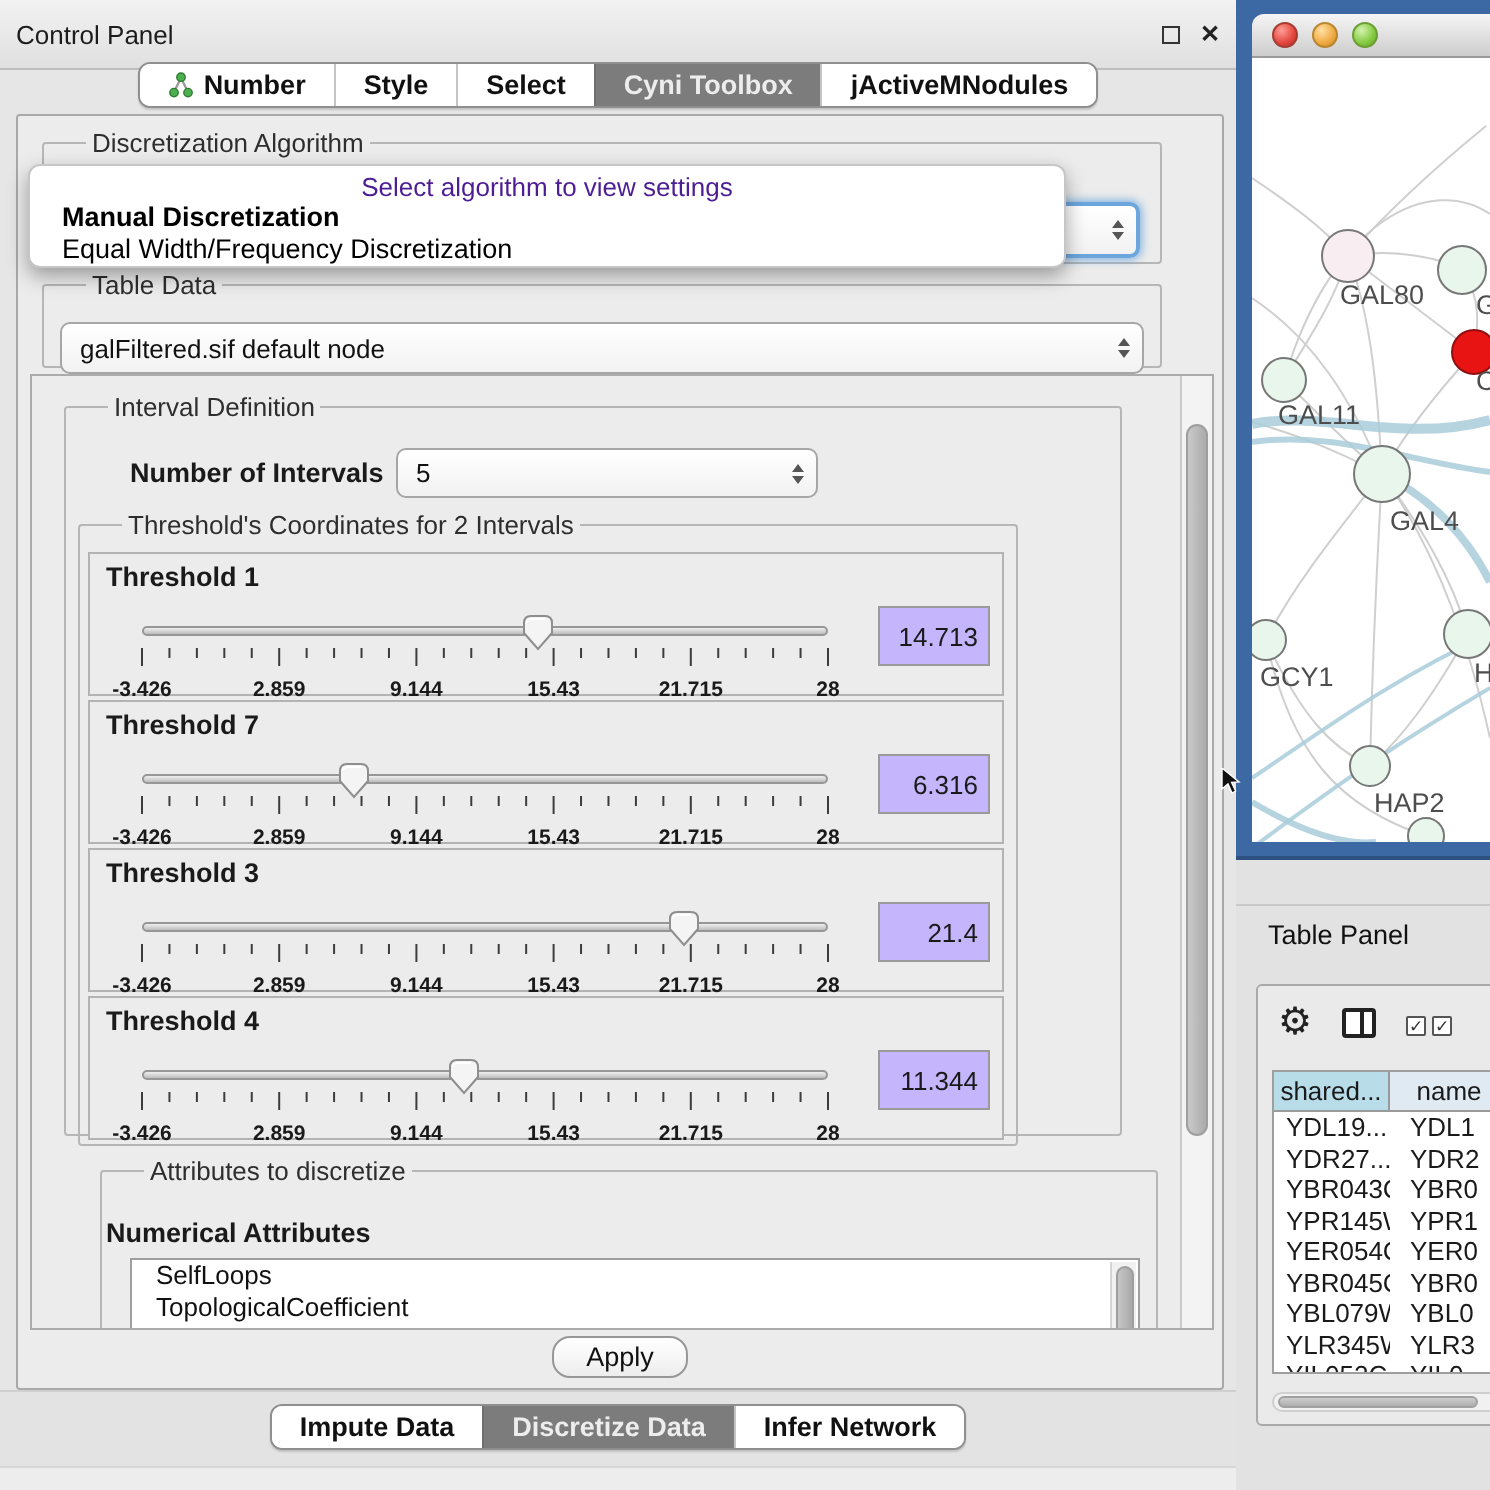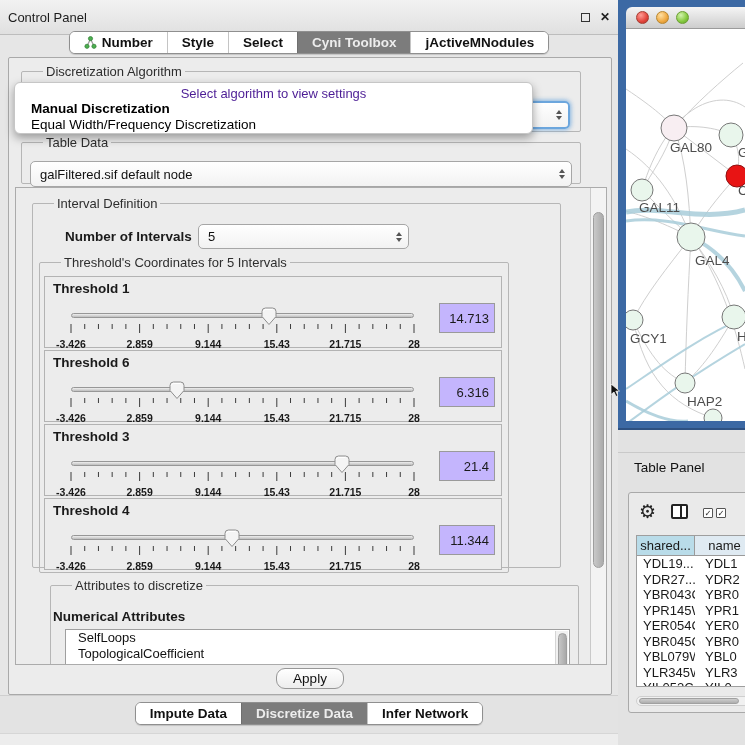--- a/index.html
+++ b/index.html
@@ -200,21 +200,21 @@
           <div style="position:absolute; left:32px; top:18px; font-weight:bold; font-size:13.5px;">Number of Intervals</div>
           <div class="combo" style="left:165px; top:13px; width:211px; height:25px;">
             <span class="val">5</span>
             <span class="arrows">
                 <i class="up"></i>
                 <i class="dn"></i>
               </span>
           </div>
 
           <fieldset class="fs" style="left:6px; top:44px; width:470px; height:318px;">
-            <legend class="blue">Threshold's Coordinates for 5 Intervals</legend>
+            <legend class="blue">Threshold's Coordinates for 2 Intervals</legend>
             <div id="thresholds" style="position:absolute; left:4px; top:6px; width:458px;">
                 <div class="thr-panel">
                   <div class="thr-label">Threshold 1</div>
                   <div class="slider">
                     <div class="track"></div>
                     <svg class="ticks" width="373" height="32">
                       <line x1="15" y1="2" x2="15" y2="11" stroke="#3c3c3c" stroke-width="1"></line>
                       <line x1="28.72" y1="2" x2="28.72" y2="7" stroke="#3c3c3c" stroke-width="1"></line>
                       <line x1="42.44" y1="2" x2="42.44" y2="7" stroke="#3c3c3c" stroke-width="1"></line>
                       <line x1="56.160000000000004" y1="2" x2="56.160000000000004" y2="7" stroke="#3c3c3c" stroke-width="1"></line>
@@ -248,21 +248,21 @@
                       <text x="358" y="26" text-anchor="middle" font-size="10.5" font-weight="bold" fill="#1a1a1a" font-family="Liberation Sans, sans-serif">28</text>
                     </svg>
                     <svg class="thumb" style="left:189.91100000000003px" width="16" height="19" viewBox="0 0 16 19">
                       <path d="M1,4.5 Q1,1 4.5,1 L11.5,1 Q15,1 15,4.5 L15,9.5 L8,17.5 L1,9.5 Z" fill="#f4f4f4" stroke="#8e8e8e" stroke-width="1"></path>
                       <path d="M2.5,4.5 Q2.5,2.5 4.5,2.5 L11.5,2.5" fill="none" stroke="#ffffff" stroke-width="1"></path>
                     </svg>
                   </div>
                   <div class="valbox">14.713</div>
                 </div>
                 <div class="thr-panel">
-                  <div class="thr-label">Threshold 6</div>
+                  <div class="thr-label">Threshold 7</div>
                   <div class="slider">
                     <div class="track"></div>
                     <svg class="ticks" width="373" height="32">
                       <line x1="15" y1="2" x2="15" y2="11" stroke="#3c3c3c" stroke-width="1"></line>
                       <line x1="28.72" y1="2" x2="28.72" y2="7" stroke="#3c3c3c" stroke-width="1"></line>
                       <line x1="42.44" y1="2" x2="42.44" y2="7" stroke="#3c3c3c" stroke-width="1"></line>
                       <line x1="56.160000000000004" y1="2" x2="56.160000000000004" y2="7" stroke="#3c3c3c" stroke-width="1"></line>
                       <line x1="69.88" y1="2" x2="69.88" y2="7" stroke="#3c3c3c" stroke-width="1"></line>
                       <line x1="83.60000000000001" y1="2" x2="83.60000000000001" y2="11" stroke="#3c3c3c" stroke-width="1"></line>
                       <line x1="97.32000000000001" y1="2" x2="97.32000000000001" y2="7" stroke="#3c3c3c" stroke-width="1"></line>

